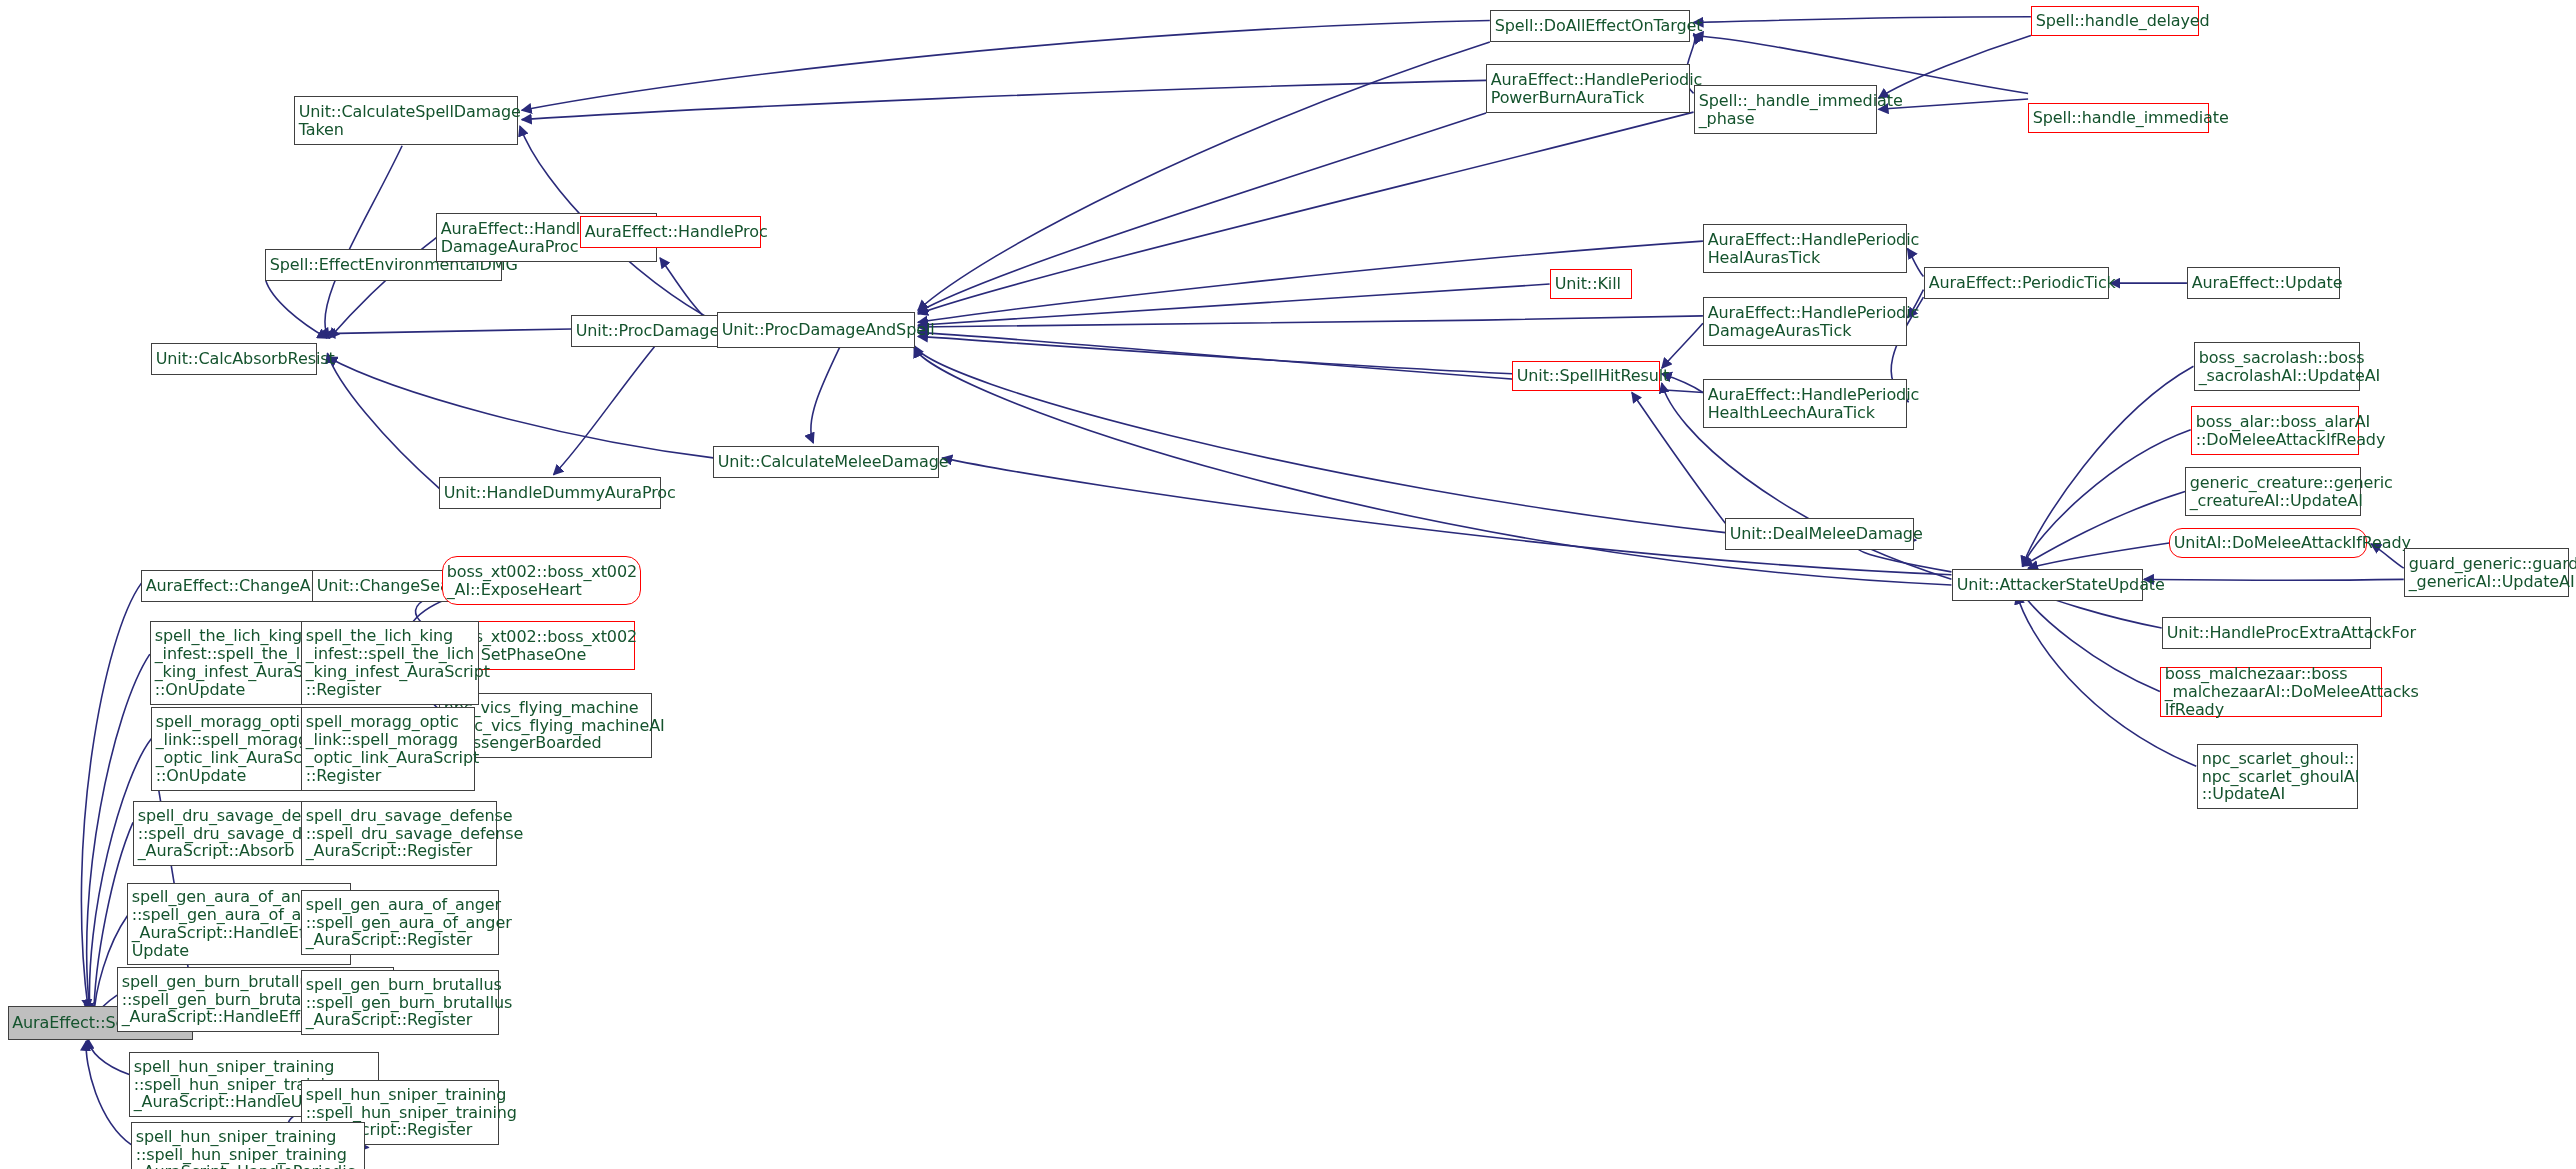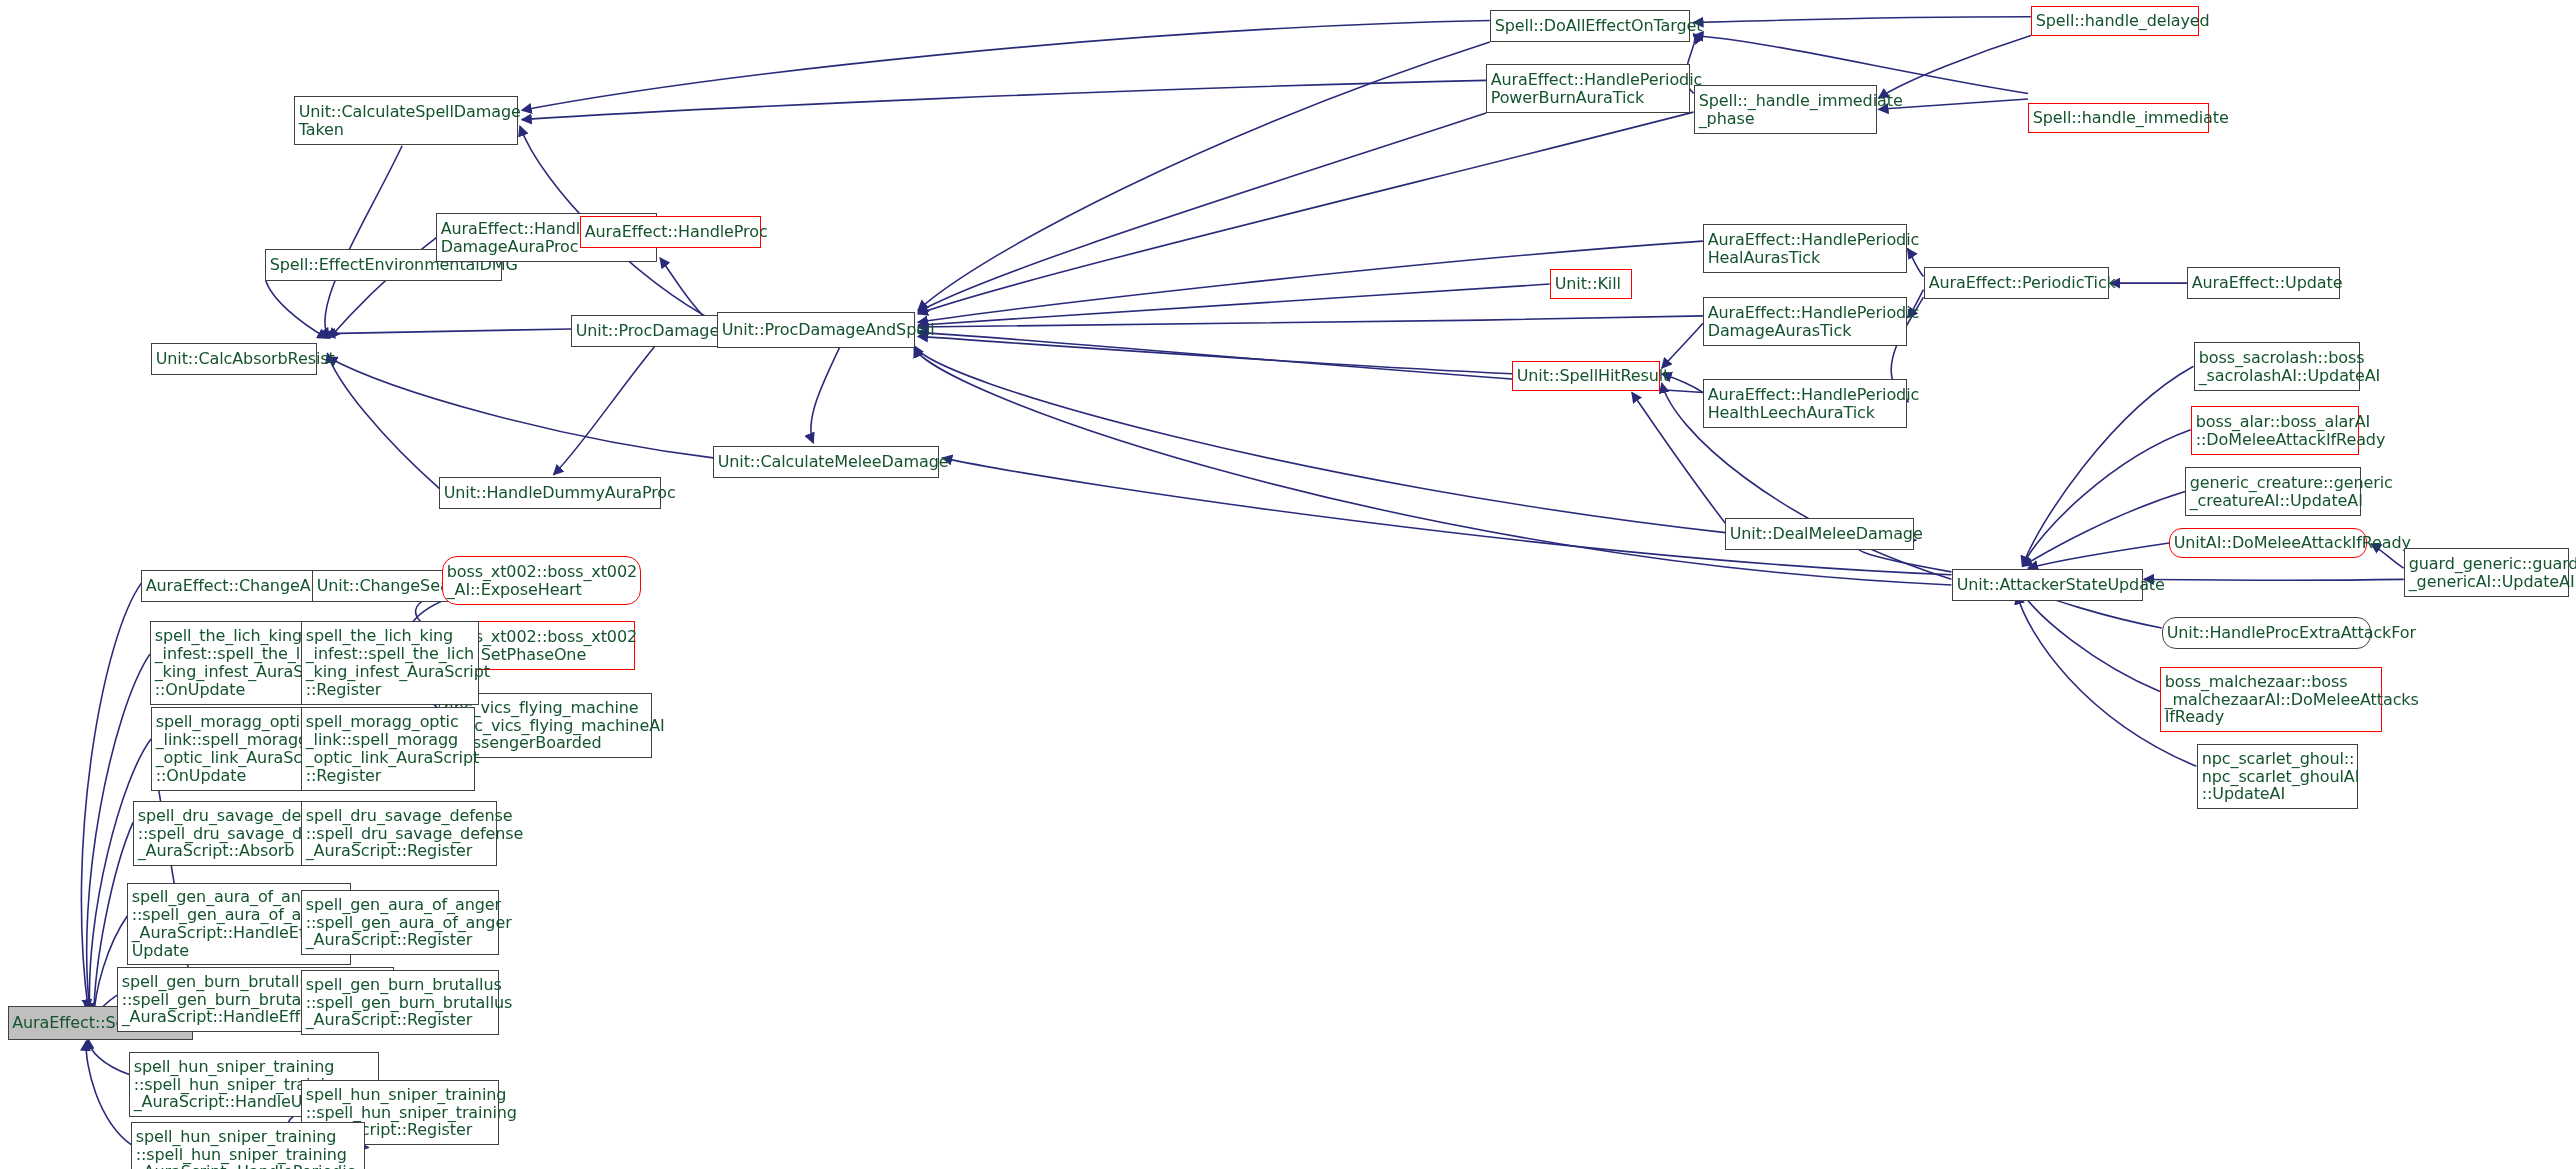--- a/index.html
+++ b/index.html
@@ -223,22 +223,22 @@
       <div class="node" style="left: 1952px; top: 569px; width: 191px; height: 32px;"><span class="lbl">Unit::AttackerStateUpdate</span></div>
       <div class="node" style="left: 2194px; top: 342px; width: 166px; height: 49px;"><span class="lbl">boss_sacrolash::boss
 _sacrolashAI::UpdateAI</span></div>
       <div class="node red" style="left: 2191px; top: 406px; width: 168px; height: 49px;"><span class="lbl">boss_alar::boss_alarAI
 ::DoMeleeAttackIfReady</span></div>
       <div class="node" style="left: 2185px; top: 467px; width: 176px; height: 49px;"><span class="lbl">generic_creature::generic
 _creatureAI::UpdateAI</span></div>
       <div class="node red" style="left: 2169px; top: 528px; width: 198px; height: 30px; border-radius: 13px;"><span class="lbl">UnitAI::DoMeleeAttackIfReady</span></div>
       <div class="node" style="left: 2404px; top: 548px; width: 165px; height: 49px;"><span class="lbl">guard_generic::guard
 _genericAI::UpdateAI</span></div>
-      <div class="node" style="left: 2162px; top: 617px; width: 209px; height: 32px; border-radius: 14px;"><span class="lbl">Unit::HandleProcExtraAttackFor</span></div>
-      <div class="node red" style="left: 2160px; top: 667px; width: 222px; height: 65px;"><span class="lbl">boss_malchezaar::boss
+      <div class="node" style="left: 2162px; top: 617px; width: 209px; height: 32px;"><span class="lbl">Unit::HandleProcExtraAttackFor</span></div>
+      <div class="node red" style="left: 2160px; top: 667px; width: 222px; height: 50px;"><span class="lbl">boss_malchezaar::boss
 _malchezaarAI::DoMeleeAttacks
 IfReady</span></div>
       <div class="node" style="left: 2197px; top: 744px; width: 161px; height: 65px;"><span class="lbl">npc_scarlet_ghoul::
 npc_scarlet_ghoulAI
 ::UpdateAI</span></div>
     </div>
 </div>
 
 
 </body></html>

